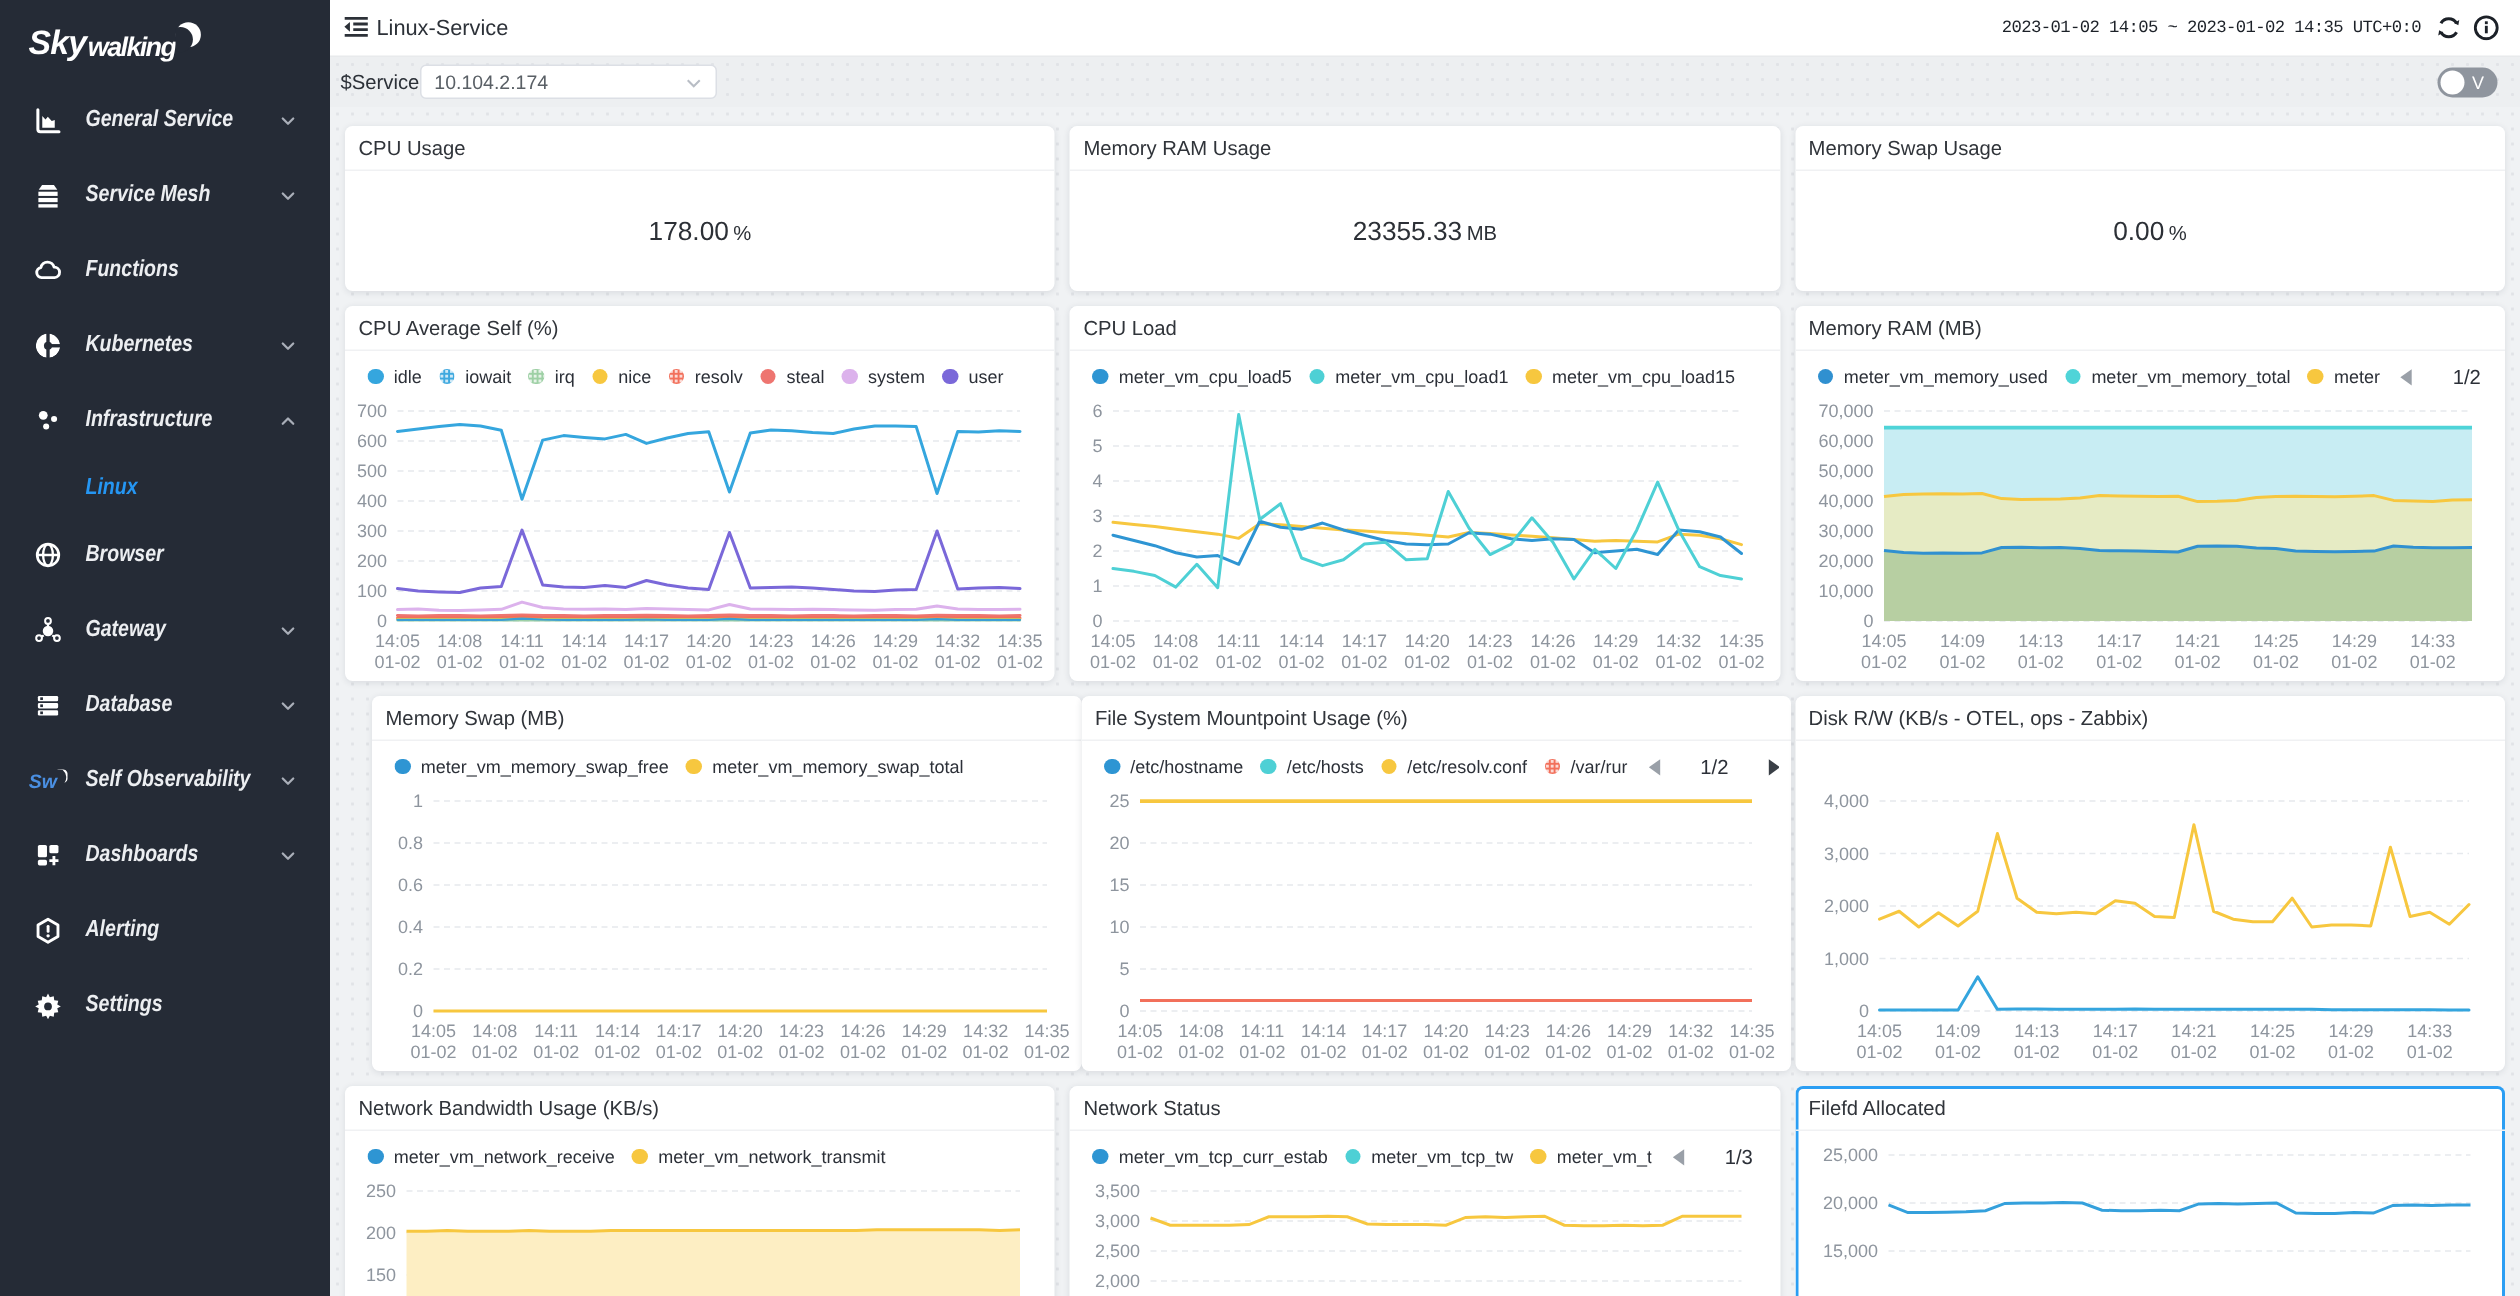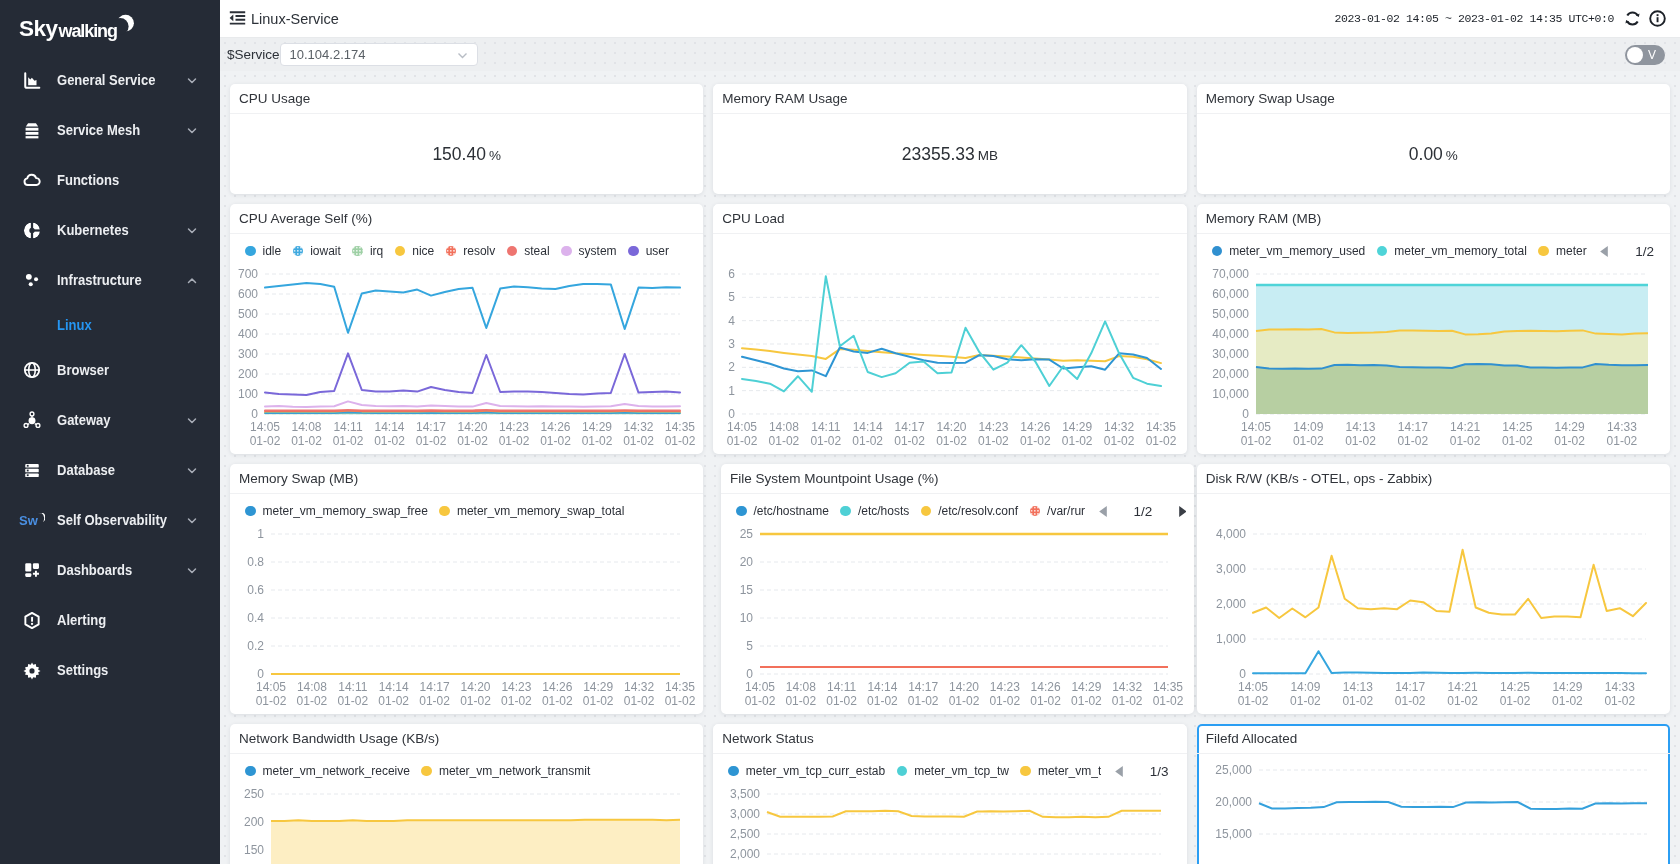--- a/index.html
+++ b/index.html
@@ -1,16 +1,16 @@
 <!DOCTYPE html>
 <html><head><meta charset="utf-8">
 <style>
 * { margin:0; padding:0; box-sizing:border-box; }
 html,body { width:1680px; height:864px; overflow:hidden; font-family:"Liberation Sans",sans-serif; }
-.sidebar { position:absolute; left:0; top:0; width:220px; height:864px; background:#252b36; will-change:transform; }
+.sidebar { position:absolute; left:0; top:0; width:220px; height:864px; background:#252b36; will-change:transform;font-style:italic; }
 .logo { display:flex; align-items:flex-end; padding:14px 0 0 19px; color:#fff; }
 .l1 { font-size:22.5px; font-weight:700; letter-spacing:-0.5px; }
 .l2 { font-size:18px; font-weight:700; margin-left:1px; letter-spacing:-1.1px; }
 .menu { position:absolute; left:0; top:55px; width:100%; }
 .mitem { display:flex; align-items:center; height:50px; position:relative; color:#eceef1; }
 .mi { width:18px; display:flex; justify-content:center; align-items:flex-start; margin-left:23px; }
 .mtxt { font-size:15.5px; font-weight:700; margin-left:16px; transform:scaleX(0.84); transform-origin:left center; white-space:nowrap; }
 .chev { position:absolute; right:22px; top:20px; }
 .sub { height:40px; }
 .sw-ic { font-size:13px; font-weight:700; color:#4a8fe2; display:flex; align-items:flex-start; }
@@ -240,21 +240,21 @@
       </svg></div>
   <div class="toggle">
       <span class="knob"></span>
       <span class="tv">V</span>
     </div>
 </div>
 <div class="content">
     <div class="card " style="left:10.0px;top:13.0px;width:473.3px;height:110.0px;">
       <div class="ct">CPU Usage</div>
       <div class="vwrap">
-        <span class="vnum">150.40</span>
+        <span class="vnum">178.00</span>
         <span class="vunit">%</span>
       </div>
     </div>
     <div class="card " style="left:493.3px;top:13.0px;width:473.3px;height:110.0px;">
       <div class="ct">Memory RAM Usage</div>
       <div class="vwrap">
         <span class="vnum">23355.33</span>
         <span class="vunit">MB</span>
       </div>
     </div>
@@ -345,20 +345,34 @@
         <polyline points="35.0,178.8 48.8,178.8 62.7,178.8 76.5,178.8 90.3,178.8 104.2,178.8 118.0,178.6 131.8,178.8 145.7,178.8 159.5,178.8 173.3,178.8 187.2,178.8 201.0,178.8 214.8,178.8 228.7,178.8 242.5,178.8 256.3,178.6 270.2,178.8 284.0,178.8 297.8,178.8 311.7,178.8 325.5,178.8 339.3,178.8 353.2,178.8 367.0,178.8 380.8,178.8 394.7,178.6 408.5,178.8 422.3,178.8 436.2,178.8 450.0,178.8" fill="none" stroke="#f7c73f" stroke-width="1.5" stroke-linejoin="round" stroke-linecap="round"></polyline>
         <polyline points="35.0,179.6 48.8,179.6 62.7,179.6 76.5,179.6 90.3,179.6 104.2,179.6 118.0,179.6 131.8,179.6 145.7,179.6 159.5,179.6 173.3,179.6 187.2,179.6 201.0,179.6 214.8,179.6 228.7,179.6 242.5,179.6 256.3,179.6 270.2,179.6 284.0,179.6 297.8,179.6 311.7,179.6 325.5,179.6 339.3,179.6 353.2,179.6 367.0,179.6 380.8,179.6 394.7,179.6 408.5,179.6 422.3,179.6 436.2,179.6 450.0,179.6" fill="none" stroke="#9ed0a5" stroke-width="1.5" stroke-linejoin="round" stroke-linecap="round"></polyline>
         <polyline points="35.0,179.2 48.8,179.2 62.7,179.2 76.5,179.2 90.3,179.2 104.2,179.2 118.0,178.4 131.8,179.0 145.7,179.2 159.5,179.2 173.3,179.2 187.2,179.2 201.0,179.0 214.8,179.2 228.7,179.2 242.5,179.2 256.3,178.6 270.2,179.2 284.0,179.2 297.8,179.2 311.7,179.2 325.5,179.2 339.3,179.2 353.2,179.2 367.0,179.2 380.8,179.2 394.7,178.8 408.5,179.2 422.3,179.2 436.2,179.2 450.0,179.2" fill="none" stroke="#3a9fd5" stroke-width="1.5" stroke-linejoin="round" stroke-linecap="round"></polyline>
         <polyline points="35.0,172.4 48.8,172.0 62.7,172.8 76.5,173.0 90.3,172.6 104.2,172.2 118.0,167.4 131.8,171.0 145.7,172.0 159.5,172.2 173.3,172.0 187.2,172.4 201.0,171.6 214.8,172.0 228.7,172.4 242.5,172.6 256.3,169.0 270.2,172.0 284.0,172.2 297.8,172.4 311.7,172.2 325.5,172.4 339.3,172.6 353.2,172.8 367.0,172.4 380.8,172.2 394.7,170.0 408.5,172.0 422.3,172.4 436.2,172.4 450.0,172.2" fill="none" stroke="#dcb2ec" stroke-width="2" stroke-linejoin="round" stroke-linecap="round"></polyline>
         <polyline points="35.0,158.4 48.8,160.0 62.7,160.6 76.5,161.0 90.3,158.0 104.2,157.0 118.0,119.4 131.8,156.0 145.7,157.4 159.5,157.6 173.3,156.4 187.2,157.6 201.0,153.0 214.8,156.0 228.7,158.0 242.5,159.0 256.3,121.0 270.2,158.0 284.0,157.6 297.8,157.4 311.7,158.0 325.5,159.0 339.3,160.0 353.2,160.4 367.0,159.4 380.8,159.0 394.7,120.0 408.5,158.6 422.3,158.0 436.2,157.6 450.0,158.4" fill="none" stroke="#7a68d9" stroke-width="2" stroke-linejoin="round" stroke-linecap="round"></polyline>
         <polyline points="35.0,53.6 48.8,52.0 62.7,50.4 76.5,49.0 90.3,50.0 104.2,52.8 118.0,98.8 131.8,59.4 145.7,56.4 159.5,57.6 173.3,58.6 187.2,55.6 201.0,61.6 214.8,58.0 228.7,55.0 242.5,53.8 256.3,94.0 270.2,54.6 284.0,52.6 297.8,53.2 311.7,54.4 325.5,55.0 339.3,52.0 353.2,50.0 367.0,50.0 380.8,50.4 394.7,95.0 408.5,53.6 422.3,54.0 436.2,53.2 450.0,53.6" fill="none" stroke="#35a6de" stroke-width="2" stroke-linejoin="round" stroke-linecap="round"></polyline>
       </svg>
     </div>
     <div class="card " style="left:493.3px;top:133.0px;width:473.3px;height:250.0px;">
       <div class="ct">CPU Load</div>
+      <div class="legend">
+        <span class="li">
+          <span class="dot" style="background:#2e95d3;"></span>
+          <span class="ll" style="">meter_vm_cpu_load5</span>
+        </span>
+        <span class="li">
+          <span class="dot" style="background:#4ed0d5;"></span>
+          <span class="ll" style="">meter_vm_cpu_load1</span>
+        </span>
+        <span class="li">
+          <span class="dot" style="background:#f7c73f;"></span>
+          <span class="ll" style="">meter_vm_cpu_load15</span>
+        </span>
+      </div>
       <svg class="csvg" width="473" height="220" viewBox="0 0 473 220" font-family="Liberation Sans, sans-serif">
         <line x1="29" y1="40.0" x2="448" y2="40.0" stroke="#e6e9ed" stroke-width="1" stroke-dasharray="4 3"></line>
         <line x1="29" y1="63.33" x2="448" y2="63.33" stroke="#e6e9ed" stroke-width="1" stroke-dasharray="4 3"></line>
         <line x1="29" y1="86.66" x2="448" y2="86.66" stroke="#e6e9ed" stroke-width="1" stroke-dasharray="4 3"></line>
         <line x1="29" y1="109.99" x2="448" y2="109.99" stroke="#e6e9ed" stroke-width="1" stroke-dasharray="4 3"></line>
         <line x1="29" y1="133.32" x2="448" y2="133.32" stroke="#e6e9ed" stroke-width="1" stroke-dasharray="4 3"></line>
         <line x1="29" y1="156.64999999999998" x2="448" y2="156.64999999999998" stroke="#e6e9ed" stroke-width="1" stroke-dasharray="4 3"></line>
         <line x1="29" y1="179.98" x2="448" y2="179.98" stroke="#e6e9ed" stroke-width="1" stroke-dasharray="4 3"></line>
         <text x="22" y="44" text-anchor="end" font-size="12" fill="#8e959e">6</text>
         <text x="22" y="67.3" text-anchor="end" font-size="12" fill="#8e959e">5</text>
@@ -453,21 +467,21 @@
         <text x="424.9" y="197" text-anchor="middle" font-size="12" fill="#8e959e">14:33</text>
         <text x="424.9" y="211" text-anchor="middle" font-size="12" fill="#8e959e">01-02</text>
         <polygon points="59.0,180.0 59.0,51.0 72.1,51.0 85.1,51.0 98.2,51.0 111.3,51.0 124.3,51.0 137.4,51.0 150.5,51.0 163.5,51.0 176.6,51.0 189.7,51.0 202.7,51.0 215.8,51.0 228.9,51.0 241.9,51.0 255.0,51.0 268.1,51.0 281.1,51.0 294.2,51.0 307.3,51.0 320.3,51.0 333.4,51.0 346.5,51.0 359.5,51.0 372.6,51.0 385.7,51.0 398.7,51.0 411.8,51.0 424.9,51.0 437.9,51.0 451.0,51.0 451.0,180.0" fill="#c8edf3"></polygon>
         <polyline points="59.0,51.0 72.1,51.0 85.1,51.0 98.2,51.0 111.3,51.0 124.3,51.0 137.4,51.0 150.5,51.0 163.5,51.0 176.6,51.0 189.7,51.0 202.7,51.0 215.8,51.0 228.9,51.0 241.9,51.0 255.0,51.0 268.1,51.0 281.1,51.0 294.2,51.0 307.3,51.0 320.3,51.0 333.4,51.0 346.5,51.0 359.5,51.0 372.6,51.0 385.7,51.0 398.7,51.0 411.8,51.0 424.9,51.0 437.9,51.0 451.0,51.0" fill="none" stroke="#4fd4d8" stroke-width="2.5" stroke-linejoin="round"></polyline>
         <polygon points="59.0,180.0 59.0,97.0 72.1,95.6 85.1,95.4 98.2,95.2 111.3,95.4 124.3,95.0 137.4,98.4 150.5,99.0 163.5,98.8 176.6,98.6 189.7,98.0 202.7,96.4 215.8,96.6 228.9,96.8 241.9,97.0 255.0,96.8 268.1,100.4 281.1,100.2 294.2,99.6 307.3,97.6 320.3,97.0 333.4,96.8 346.5,97.0 359.5,97.2 372.6,96.8 385.7,96.4 398.7,99.6 411.8,100.0 424.9,100.4 437.9,99.4 451.0,99.2 451.0,180.0" fill="#e6ebc4"></polygon>
         <polyline points="59.0,97.0 72.1,95.6 85.1,95.4 98.2,95.2 111.3,95.4 124.3,95.0 137.4,98.4 150.5,99.0 163.5,98.8 176.6,98.6 189.7,98.0 202.7,96.4 215.8,96.6 228.9,96.8 241.9,97.0 255.0,96.8 268.1,100.4 281.1,100.2 294.2,99.6 307.3,97.6 320.3,97.0 333.4,96.8 346.5,97.0 359.5,97.2 372.6,96.8 385.7,96.4 398.7,99.6 411.8,100.0 424.9,100.4 437.9,99.4 451.0,99.2" fill="none" stroke="#f7c73f" stroke-width="2" stroke-linejoin="round"></polyline>
         <polygon points="59.0,180.0 59.0,133.0 72.1,134.4 85.1,134.8 98.2,134.6 111.3,134.8 124.3,134.6 137.4,131.0 150.5,130.8 163.5,131.2 176.6,131.0 189.7,131.6 202.7,133.0 215.8,133.2 228.9,133.4 241.9,133.6 255.0,134.0 268.1,130.2 281.1,130.0 294.2,130.2 307.3,131.4 320.3,131.6 333.4,133.4 346.5,133.6 359.5,133.8 372.6,133.6 385.7,133.4 398.7,130.0 411.8,130.8 424.9,131.2 437.9,131.2 451.0,131.0 451.0,180.0" fill="#b7cfa2"></polygon>
         <polyline points="59.0,133.0 72.1,134.4 85.1,134.8 98.2,134.6 111.3,134.8 124.3,134.6 137.4,131.0 150.5,130.8 163.5,131.2 176.6,131.0 189.7,131.6 202.7,133.0 215.8,133.2 228.9,133.4 241.9,133.6 255.0,134.0 268.1,130.2 281.1,130.0 294.2,130.2 307.3,131.4 320.3,131.6 333.4,133.4 346.5,133.6 359.5,133.8 372.6,133.6 385.7,133.4 398.7,130.0 411.8,130.8 424.9,131.2 437.9,131.2 451.0,131.0" fill="none" stroke="#3090d0" stroke-width="2" stroke-linejoin="round"></polyline>
       </svg>
     </div>
-    <div class="card " style="left:10.0px;top:393.0px;width:473.3px;height:250.0px;">
+    <div class="card " style="left:28px;top:393.0px;width:473.3px;height:250.0px;">
       <div class="ct">Memory Swap (MB)</div>
       <div class="legend">
         <span class="li">
           <span class="dot" style="background:#2e95d3;"></span>
           <span class="ll" style="">meter_vm_memory_swap_free</span>
         </span>
         <span class="li">
           <span class="dot" style="background:#f7c73f;"></span>
           <span class="ll" style="">meter_vm_memory_swap_total</span>
         </span>

